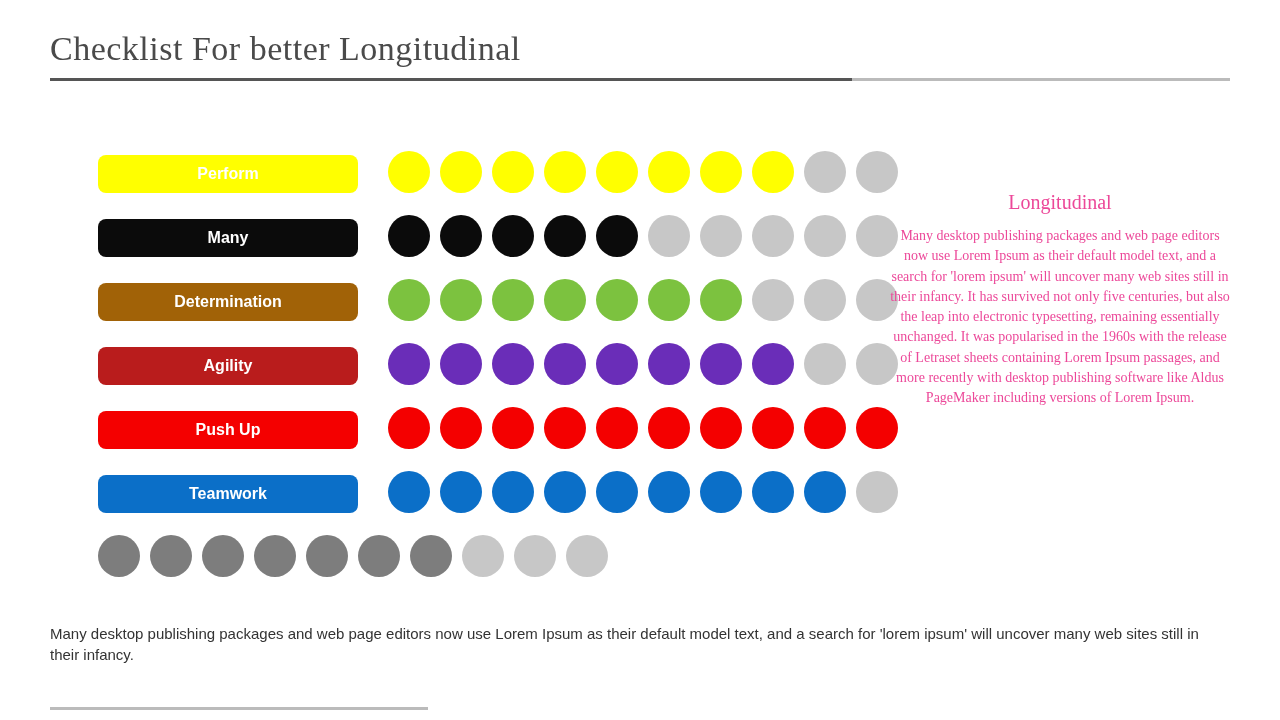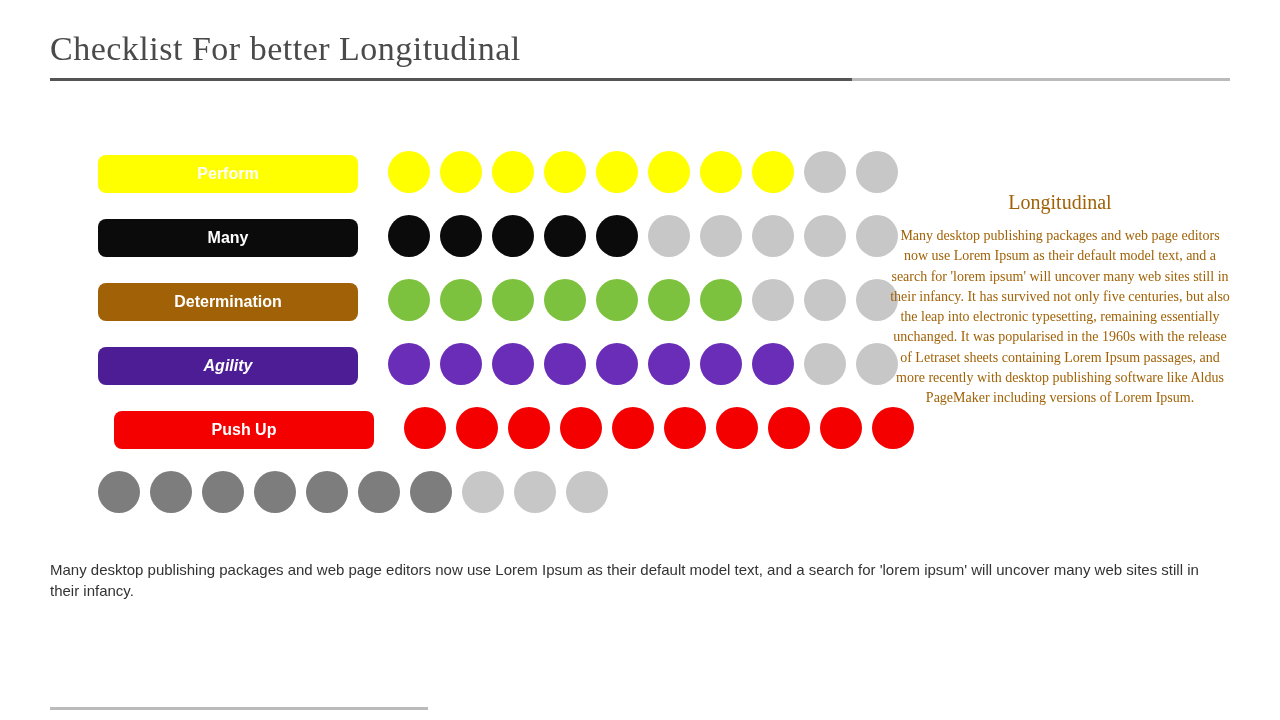--- a/index.html
+++ b/index.html
@@ -75,21 +75,21 @@
   .dot {
     width: 42px;
     height: 42px;
     border-radius: 50%;
     flex-shrink: 0;
   }
   .sidebar {
     flex: 1;
     text-align: center;
     font-family: Georgia, "Times New Roman", serif;
-    color: #a16207;
+    color: #ec4899;
     padding-top: 40px;
   }
   .side-title {
     font-size: 20px;
     margin-bottom: 12px;
   }
   .side-body {
     font-size: 14px;
     line-height: 1.45;
   }
@@ -149,47 +149,62 @@
             <div class="dot" style="background: rgb(124, 194, 63);"></div>
             <div class="dot" style="background: rgb(124, 194, 63);"></div>
             <div class="dot" style="background: rgb(124, 194, 63);"></div>
             <div class="dot" style="background: rgb(124, 194, 63);"></div>
             <div class="dot" style="background: rgb(199, 199, 199);"></div>
             <div class="dot" style="background: rgb(199, 199, 199);"></div>
             <div class="dot" style="background: rgb(199, 199, 199);"></div>
           </div>
         </div>
         <div class="row">
-          <div class="pill" style="background: #4c1d95; font-style: italic;">Agility</div>
-          <div class="dots">
-            <div class="dot" style="background: rgb(106, 45, 184);"></div>
-            <div class="dot" style="background: rgb(106, 45, 184);"></div>
-            <div class="dot" style="background: rgb(106, 45, 184);"></div>
-            <div class="dot" style="background: rgb(106, 45, 184);"></div>
-            <div class="dot" style="background: rgb(106, 45, 184);"></div>
-            <div class="dot" style="background: rgb(106, 45, 184);"></div>
-            <div class="dot" style="background: rgb(106, 45, 184);"></div>
-            <div class="dot" style="background: rgb(106, 45, 184);"></div>
-            <div class="dot" style="background: rgb(199, 199, 199);"></div>
-            <div class="dot" style="background: rgb(199, 199, 199);"></div>
-          </div>
-        </div>
-        <div class="row">
-          <div class="pill" style="background: rgb(244, 0, 0); margin-left: 16px;">Push Up</div>
-          <div class="dots">
-            <div class="dot" style="background: rgb(244, 0, 0);"></div>
-            <div class="dot" style="background: rgb(244, 0, 0);"></div>
-            <div class="dot" style="background: rgb(244, 0, 0);"></div>
-            <div class="dot" style="background: rgb(244, 0, 0);"></div>
-            <div class="dot" style="background: rgb(244, 0, 0);"></div>
-            <div class="dot" style="background: rgb(244, 0, 0);"></div>
-            <div class="dot" style="background: rgb(244, 0, 0);"></div>
-            <div class="dot" style="background: rgb(244, 0, 0);"></div>
-            <div class="dot" style="background: rgb(244, 0, 0);"></div>
-            <div class="dot" style="background: rgb(244, 0, 0);"></div>
+          <div class="pill" style="background: #b91c1c;">Agility</div>
+          <div class="dots">
+            <div class="dot" style="background: rgb(106, 45, 184);"></div>
+            <div class="dot" style="background: rgb(106, 45, 184);"></div>
+            <div class="dot" style="background: rgb(106, 45, 184);"></div>
+            <div class="dot" style="background: rgb(106, 45, 184);"></div>
+            <div class="dot" style="background: rgb(106, 45, 184);"></div>
+            <div class="dot" style="background: rgb(106, 45, 184);"></div>
+            <div class="dot" style="background: rgb(106, 45, 184);"></div>
+            <div class="dot" style="background: rgb(106, 45, 184);"></div>
+            <div class="dot" style="background: rgb(199, 199, 199);"></div>
+            <div class="dot" style="background: rgb(199, 199, 199);"></div>
+          </div>
+        </div>
+        <div class="row">
+          <div class="pill" style="background: rgb(244, 0, 0);">Push Up</div>
+          <div class="dots">
+            <div class="dot" style="background: rgb(244, 0, 0);"></div>
+            <div class="dot" style="background: rgb(244, 0, 0);"></div>
+            <div class="dot" style="background: rgb(244, 0, 0);"></div>
+            <div class="dot" style="background: rgb(244, 0, 0);"></div>
+            <div class="dot" style="background: rgb(244, 0, 0);"></div>
+            <div class="dot" style="background: rgb(244, 0, 0);"></div>
+            <div class="dot" style="background: rgb(244, 0, 0);"></div>
+            <div class="dot" style="background: rgb(244, 0, 0);"></div>
+            <div class="dot" style="background: rgb(244, 0, 0);"></div>
+            <div class="dot" style="background: rgb(244, 0, 0);"></div>
+          </div>
+        </div>
+        <div class="row">
+          <div class="pill" style="background: rgb(11, 111, 200);">Teamwork</div>
+          <div class="dots">
+            <div class="dot" style="background: rgb(11, 111, 200);"></div>
+            <div class="dot" style="background: rgb(11, 111, 200);"></div>
+            <div class="dot" style="background: rgb(11, 111, 200);"></div>
+            <div class="dot" style="background: rgb(11, 111, 200);"></div>
+            <div class="dot" style="background: rgb(11, 111, 200);"></div>
+            <div class="dot" style="background: rgb(11, 111, 200);"></div>
+            <div class="dot" style="background: rgb(11, 111, 200);"></div>
+            <div class="dot" style="background: rgb(11, 111, 200);"></div>
+            <div class="dot" style="background: rgb(11, 111, 200);"></div>
+            <div class="dot" style="background: rgb(199, 199, 199);"></div>
           </div>
         </div>
         <div class="row">
           <div class="dots">
             <div class="dot" style="background: rgb(125, 125, 125);"></div>
             <div class="dot" style="background: rgb(125, 125, 125);"></div>
             <div class="dot" style="background: rgb(125, 125, 125);"></div>
             <div class="dot" style="background: rgb(125, 125, 125);"></div>
             <div class="dot" style="background: rgb(125, 125, 125);"></div>
             <div class="dot" style="background: rgb(125, 125, 125);"></div>

